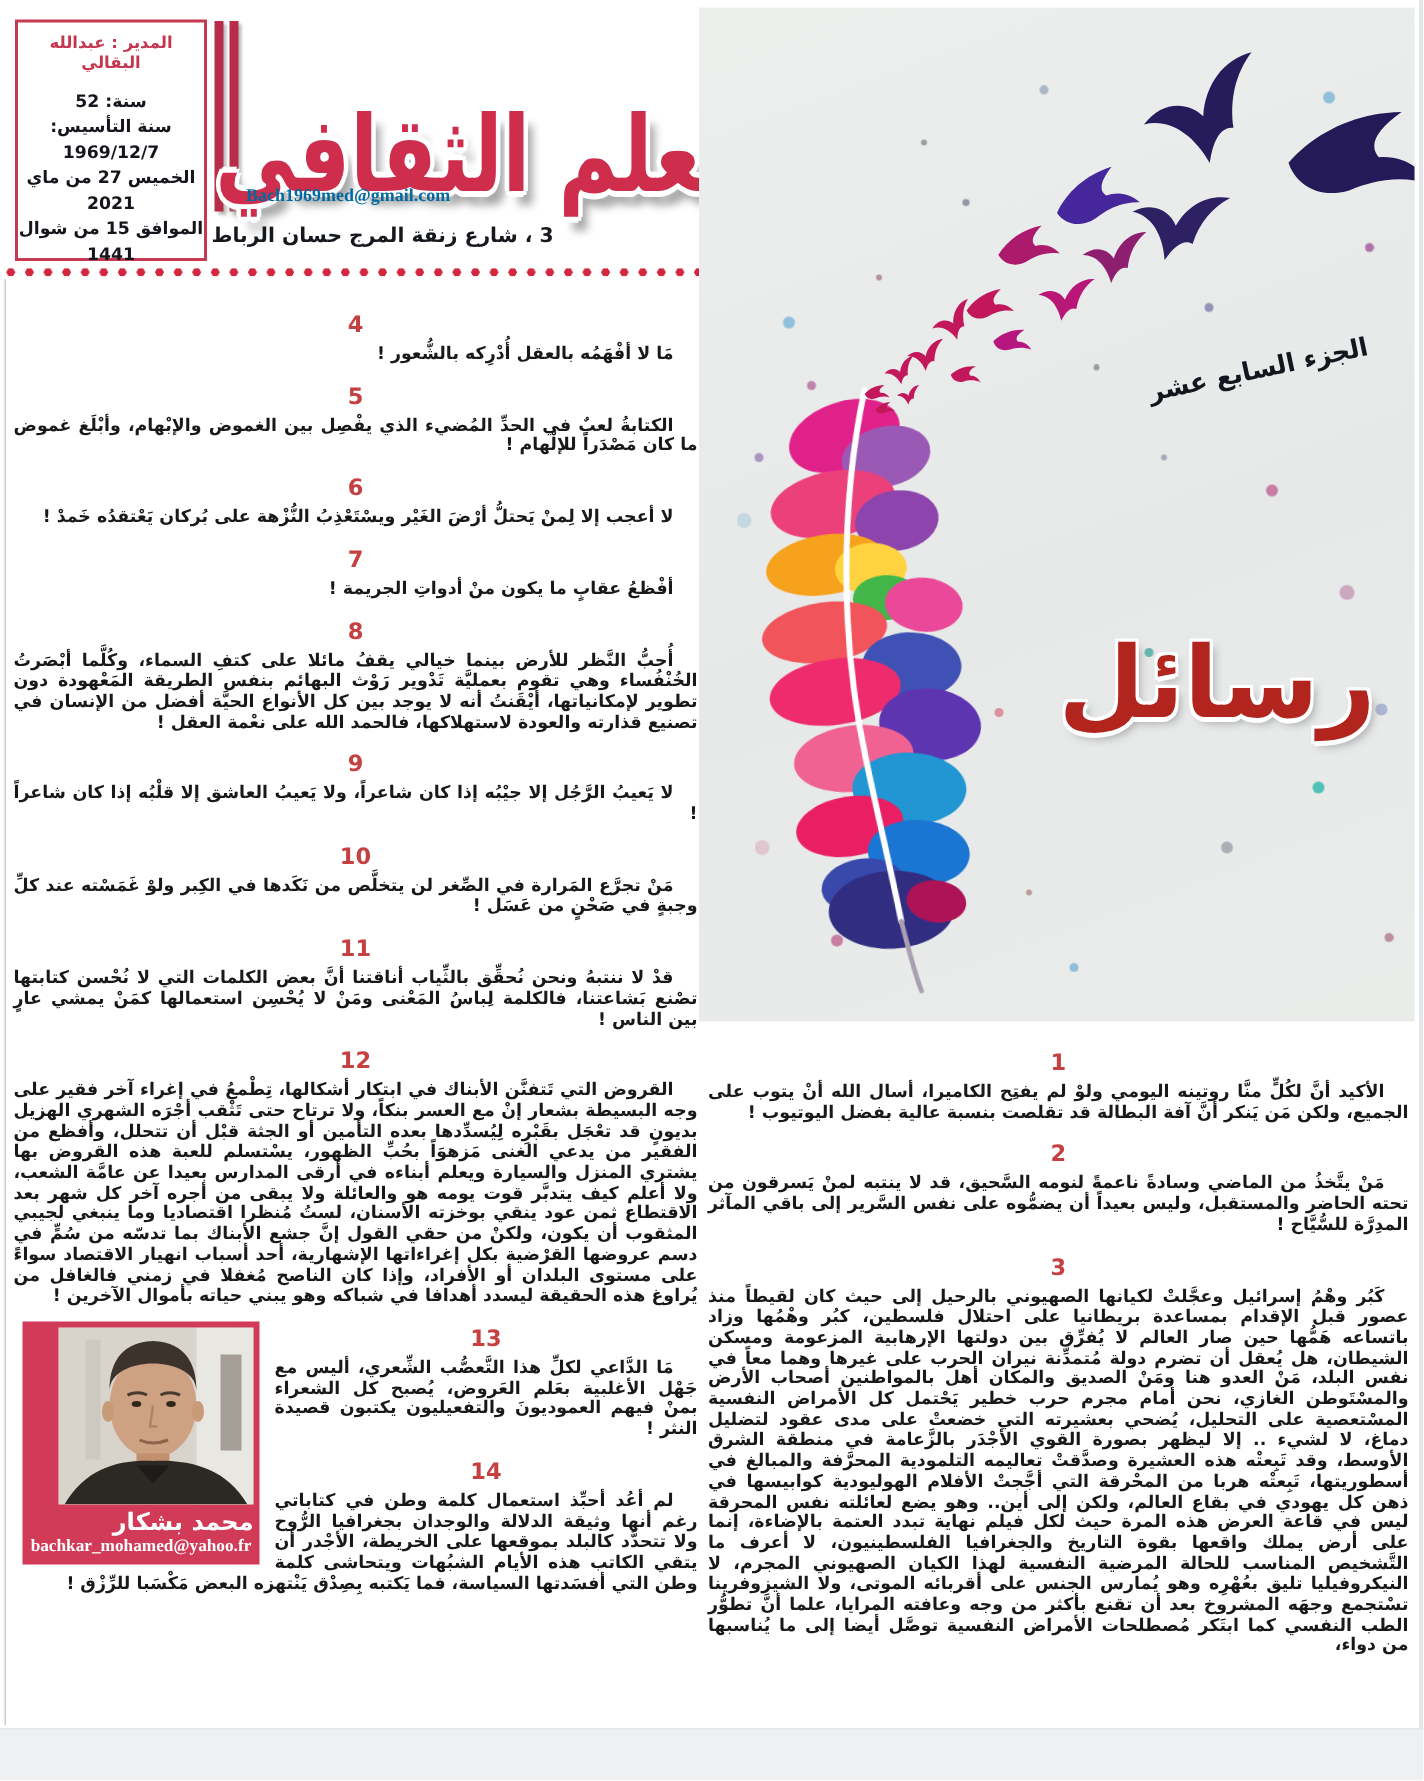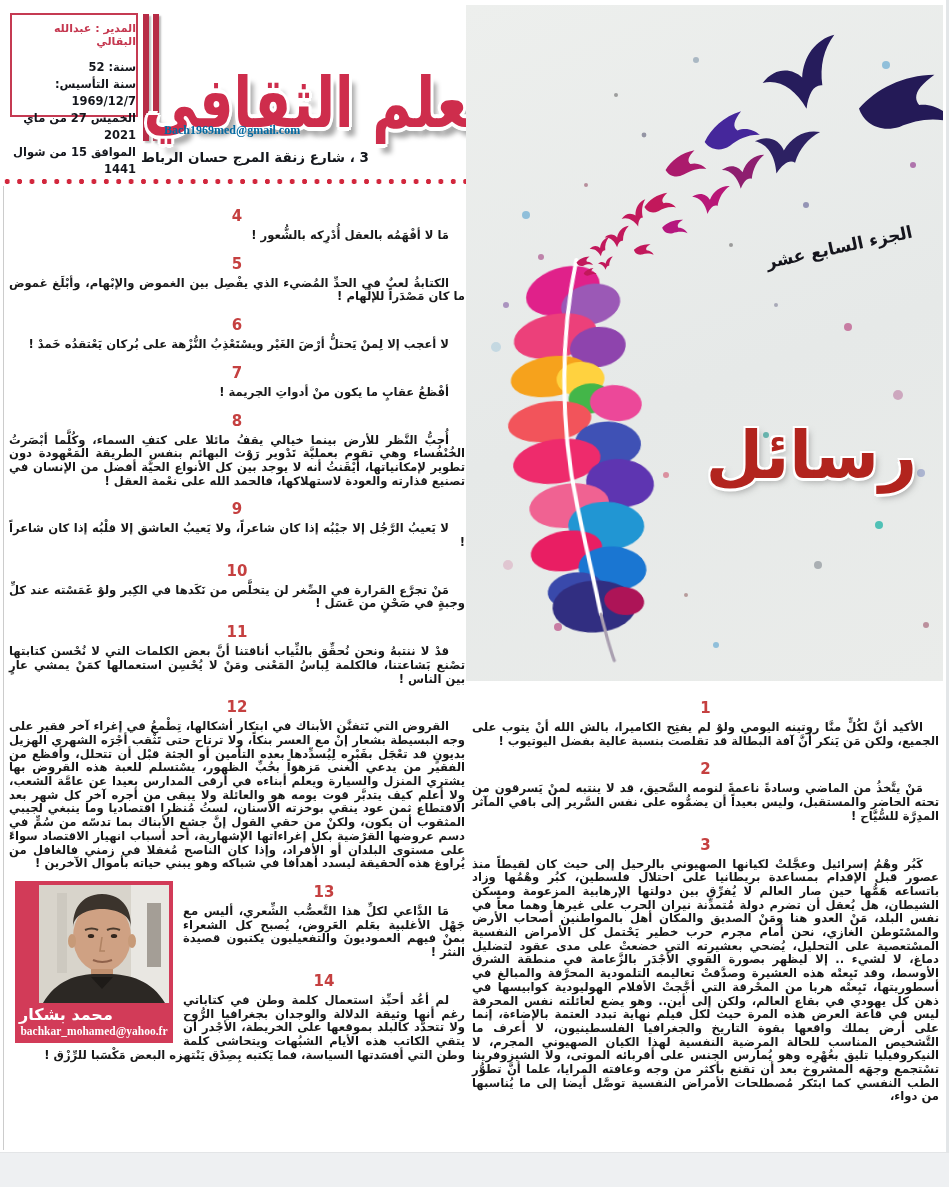--- a/index.html
+++ b/index.html
@@ -1,21 +1,21 @@
 <!DOCTYPE html>
 <html lang="ar"><head>
 <meta charset="utf-8">
 <style>
   html,body{margin:0;padding:0;background:#ffffff;}
   .page{position:relative;width:949px;height:1187px;background:#ffffff;overflow:hidden;
         font-family:"DejaVu Sans",sans-serif;}
 
   
-  .info-box{position:absolute;left:10px;top:13px;width:128px;height:104px;border:2px solid #c53a52;
-            box-sizing:border-box;padding-top:7px;direction:rtl;background:#fff;}
+  .info-box{position:absolute;left:10px;top:13px;width:128px;height:161px;border:2px solid #c53a52;
+            box-sizing:border-box;padding-top:7px;text-align:center;direction:rtl;background:#fff;}
   .info-box .director{color:#c5374f;font-weight:bold;font-size:11px;margin-bottom:11px;}
   .info-box .line{color:#14161c;font-weight:bold;font-size:11.5px;line-height:17px;}
 
   .header-bars{position:absolute;left:143px;top:14px;height:127px;}
   .header-bars span{display:inline-block;width:6px;height:127px;background:#b72c46;margin-right:4px;
                     box-shadow:2px 2px 2px #bcbcbc;}
 
   .masthead{position:absolute;left:148px;top:12px;width:358px;height:104px;font-size:54px;font-weight:bold;
             color:#ce2d4c;direction:rtl;text-align:center;line-height:86px;white-space:nowrap;
             transform:scaleY(1.3);transform-origin:top center;
@@ -49,21 +49,21 @@
   .col p{margin:0;text-indent:16px;}
   .col .num{display:block;text-align:center;color:#c54040;font-size:15px;line-height:16px;
             margin:13px 0 5px;font-weight:bold;text-indent:0;}
   .col-left{left:9px;top:195px;width:456px;}
   .col-right{left:472px;top:687px;width:467px;}
 
   
   .author-card{float:left;width:158px;background:#d23b58;padding:4px;box-sizing:border-box;
                margin:10px 10px 4px 6px;}
   .author-photo{width:130px;height:118px;background:#d8d4cb;overflow:hidden;}
-  .author-name{color:#ffffff;text-align:left;font-size:16px;font-weight:bold;margin-top:5px;direction:rtl;}
+  .author-name{color:#ffffff;text-align:right;font-size:16px;font-weight:bold;margin-top:5px;direction:rtl;}
   .author-email{color:#ffffff;text-align:center;font-size:11.5px;font-weight:bold;
                 font-family:"Liberation Serif",serif;margin:3px 0 1px;}
 
   
   .bottom-strip{position:absolute;left:0;bottom:0;width:100%;height:34px;background:#eef0f2;
                 border-top:1px solid #e3e5e7;}
   .edge-left{position:absolute;left:3px;top:186px;width:1px;height:964px;background:#cccccc;}
   .edge-right{position:absolute;right:0;top:0;width:3px;height:100%;background:#e3e6e8;}
 </style>
 </head>
@@ -166,21 +166,21 @@
 
     <div class="part-label">الجزء السابع عشر</div>
 
     <div class="series-title">
       <span>رسائل</span>
     </div>
   </div>
 
   <section class="col col-right">
     <span class="num">1</span>
-    <p>الأكيد أنَّ لكُلٍّ منَّا روتينه اليومي ولوْ لم يفتِح الكاميرا، بالش الله أنْ يتوب على الجميع، ولكن مَن يَنكر أنَّ آفة البطالة قد تقلصت بنسبة عالية بفضل اليوتيوب !</p>
+    <p>الأكيد أنَّ لكُلٍّ منَّا روتينه اليومي ولوْ لم يفتِح الكاميرا، أسال الله أنْ يتوب على الجميع، ولكن مَن يَنكر أنَّ آفة البطالة قد تقلصت بنسبة عالية بفضل اليوتيوب !</p>
     <span class="num">2</span>
     <p>مَنْ يتَّخذُ من الماضي وسادةً ناعمةً لنومه السَّحيق، قد لا ينتبه لمنْ يَسرقون من تحته الحاضر والمستقبل، وليس بعيداً أن يضمُّوه على نفس السَّرير إلى باقي المآثر المدِرَّة للسُّيَّاح !</p>
     <span class="num">3</span>
     <p>كَبُر وهْمُ إسرائيل وعجَّلتْ لكيانها الصهيوني بالرحيل إلى حيث كان لقيطاً منذ عصور قبل الإقدام بمساعدة بريطانيا على احتلال فلسطين، كبُر وهْمُها وزاد باتساعه هَمُّها حين صار العالم لا يُفرِّق بين دولتها الإرهابية المزعومة ومسكن الشيطان، هل يُعقل أن تضرم دولة مُتمدِّنة نيران الحرب على غيرها وهما معاً في نفس البلد، مَنْ العدو هنا ومَنْ الصديق والمكان أهل بالمواطنين أصحاب الأرض والمسْتَوطن الغازي، نحن أمام مجرم حرب خطير يَحْتمل كل الأمراض النفسية المسْتعصية على التحليل، يُضحي بعشيرته التي خضعتْ على مدى عقود لتضليل دماغ، لا لشيء .. إلا ليظهر بصورة القوي الأجْدَر بالزَّعامة في منطقة الشرق الأوسط، وقد تَبِعتْه هذه العشيرة وصدَّقتْ تعاليمه التلمودية المحرَّفة والمبالغ في أسطوريتها، تَبِعتْه هربا من المحْرقة التي أجَّجتْ الأفلام الهوليودية كوابيسها في ذهن كل يهودي في بقاع العالم، ولكن إلى أين.. وهو يضع لعائلته نفس المحرقة ليس في قاعة العرض هذه المرة حيث لكل فيلم نهاية تبدد العتمة بالإضاءة، إنما على أرض يملك واقعها بقوة التاريخ والجغرافيا الفلسطينيون، لا أعرف ما التَّشخيص المناسب للحالة المرضية النفسية لهذا الكيان الصهيوني المجرم، لا النيكروفيليا تليق بعُهْرِه وهو يُمارس الجنس على أقربائه الموتى، ولا الشيزوفرينا تسْتجمع وجهَه المشروخ بعد أن تقنع بأكثر من وجه وعافته المرايا، علما أنَّ تطوُّر الطب النفسي كما ابتَكر مُصطلحات الأمراض النفسية توصَّل أيضا إلى ما يُناسبها من دواء،</p>
   </section>
 
   <section class="col col-left">
 
     <span class="num">4</span>
     <p>مَا لا أفْهَمُه بالعقل أُدْرِكه بالشُّعور !</p>

